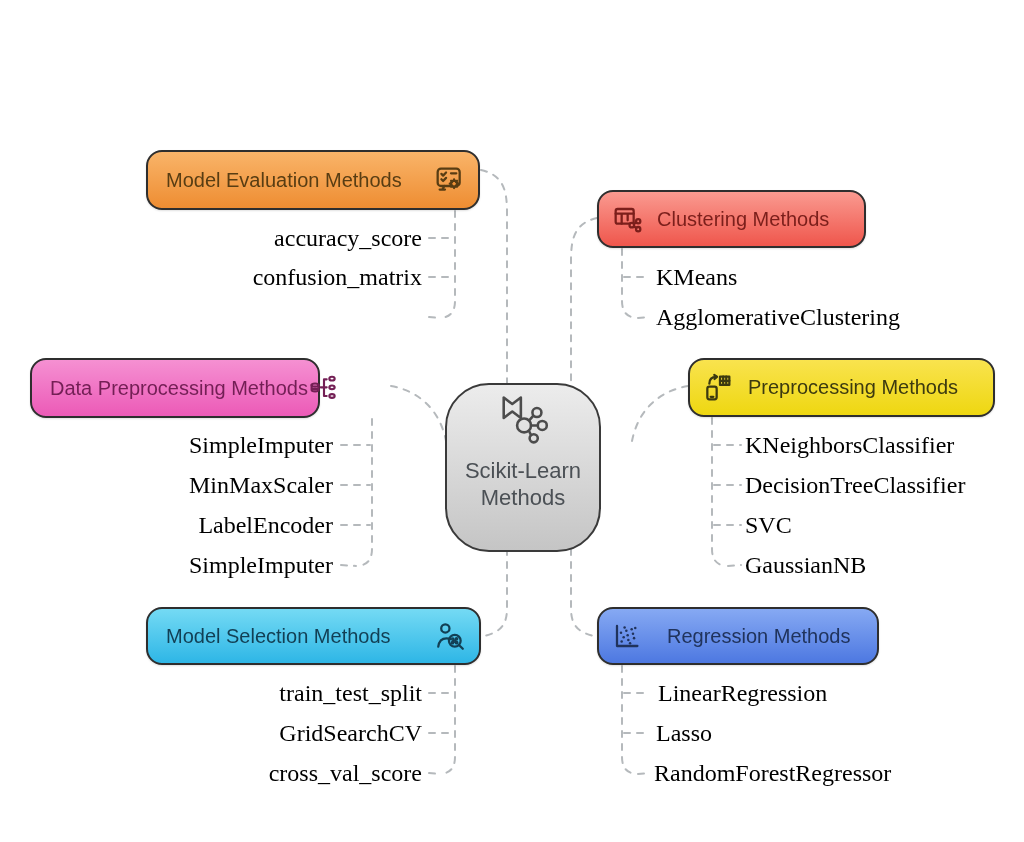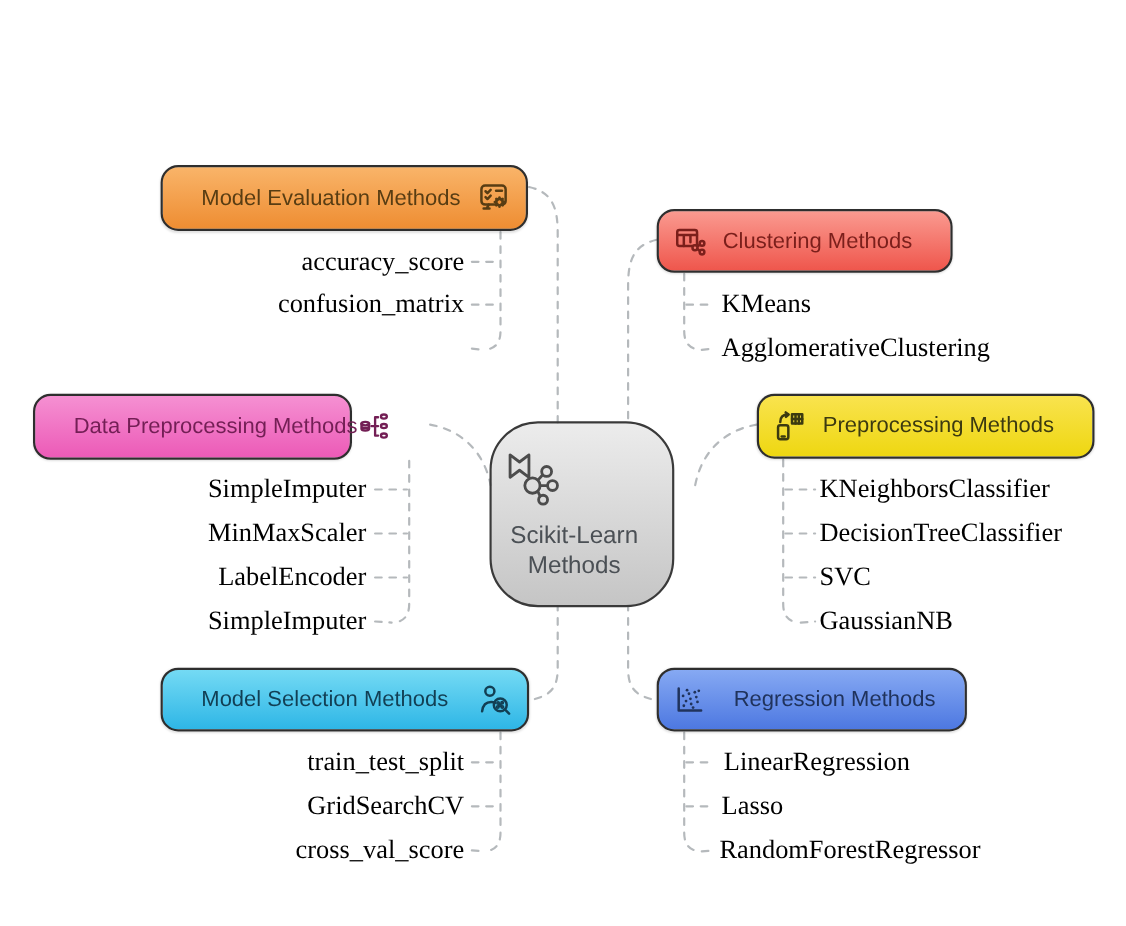--- a/index.html
+++ b/index.html
@@ -7,33 +7,33 @@
           font-family:"Liberation Sans",sans-serif;overflow:hidden;}
   .title{position:absolute;top:60px;left:0;width:1024px;text-align:center;
          font-size:27px;font-weight:500;color:#43474b;letter-spacing:.2px;}
   svg.wires{position:absolute;left:0;top:0;}
   .wire{fill:none;stroke:#b5b9bc;stroke-width:2;stroke-dasharray:6 7;stroke-linecap:round;}
   .node{position:absolute;display:flex;align-items:center;box-sizing:border-box;
         border:2px solid #2e2e2e;border-radius:16px;font-size:20px;
         box-shadow:0 1px 2px rgba(0,0,0,.12);}
   .node .lbl{white-space:nowrap;}
   .node .ic{display:flex;align-items:center;flex:0 0 auto;}
-  .ir{justify-content:space-between;padding:0 13px 0 35px;}
+  .ir{justify-content:space-between;padding:0 13px 0 18px;}
   .il{justify-content:flex-start;gap:14px;padding:0 14px 0 12px;text-align:center;}
   .g-eval{background:linear-gradient(180deg,#f9b469,#ee8d32);color:#583d13;}
   .g-clus{background:linear-gradient(180deg,#fa9a90,#ef564c);color:#7b1f1b;}
   .g-prep{background:linear-gradient(180deg,#f590d2,#ec5ab7);color:#731f55;}
   .g-clsf{background:linear-gradient(180deg,#f9e34e,#eed711);color:#3c3a10;}
   .g-sel{background:linear-gradient(180deg,#74daf4,#2eb6e6);color:#123f54;}
   .g-reg{background:linear-gradient(180deg,#86a9f3,#4d78e1);color:#20335c;gap:24px;}
-  .center{position:absolute;left:445px;top:383px;width:168px;height:169px;
+  .center{position:absolute;left:445px;top:383px;width:156px;height:169px;
           box-sizing:border-box;border:2.5px solid #3a3a3a;border-radius:44px;
           background:linear-gradient(180deg,#ececec,#c5c5c5);
-          display:flex;flex-direction:column;justify-content:flex-start;
-          padding-top:20px;color:#4b5055;}
+          display:flex;flex-direction:column;align-items:center;justify-content:flex-start;
+          padding-top:4px;color:#4b5055;}
   .center .clabel{margin-top:8px;width:150px;text-align:center;font-size:22px;line-height:27px;}
   .item{position:absolute;font-size:24px;line-height:26px;color:#000000;white-space:nowrap;font-family:Liberation Serif, serif;}
   .item.r{text-align:right;}
   .icon-svg{display:block;}
 </style>
 </head>
 <body>
 
 <div class="canvas">
 

